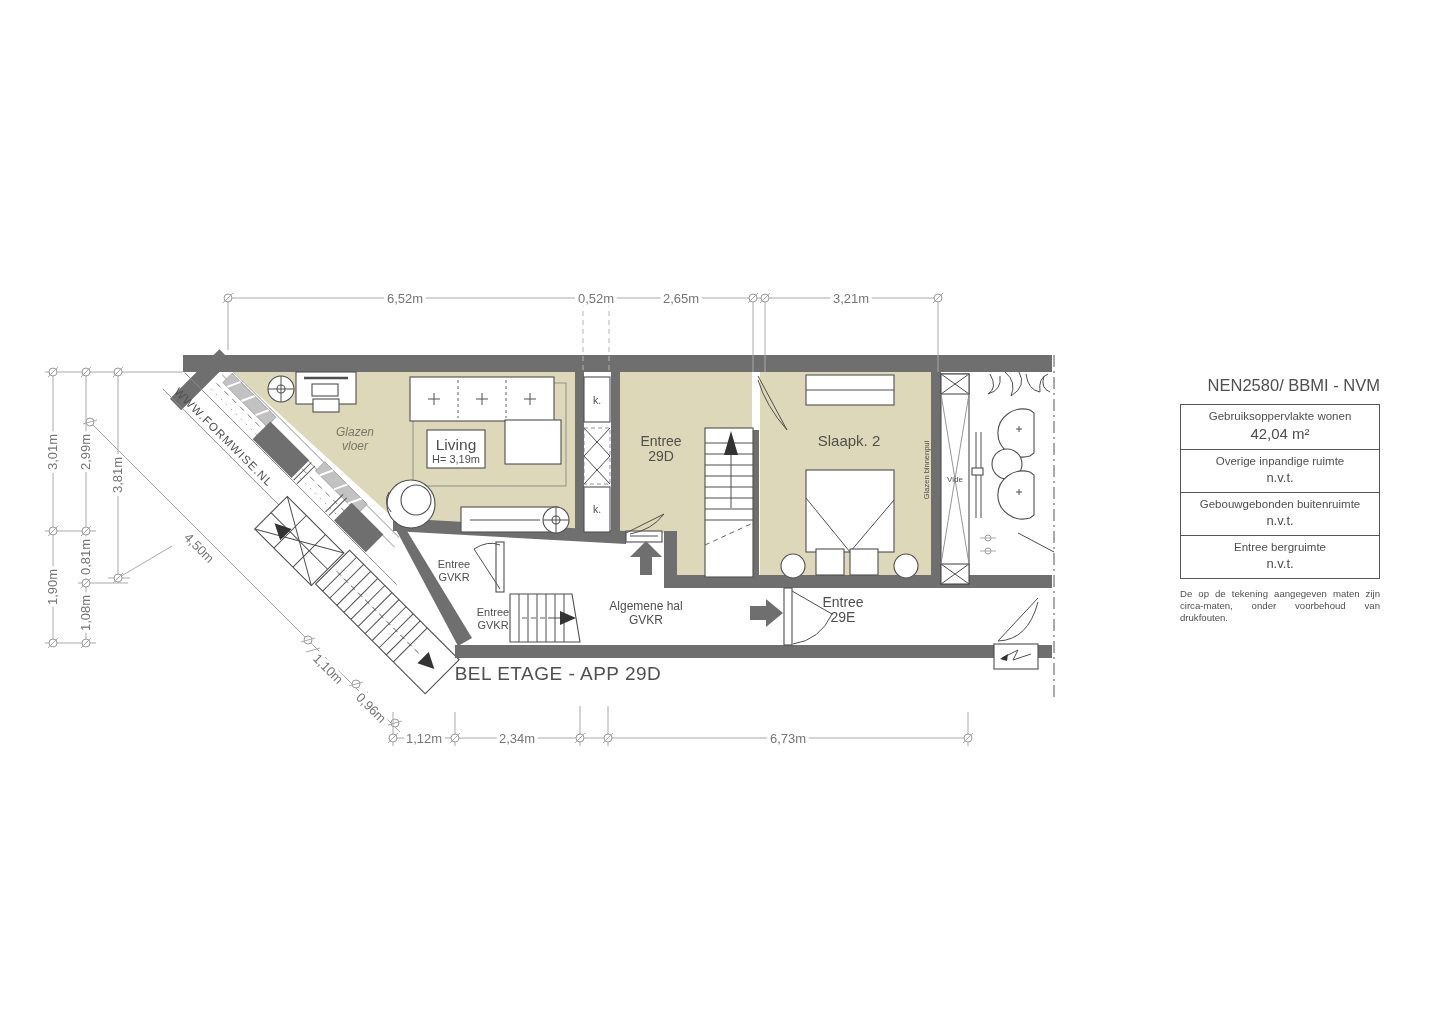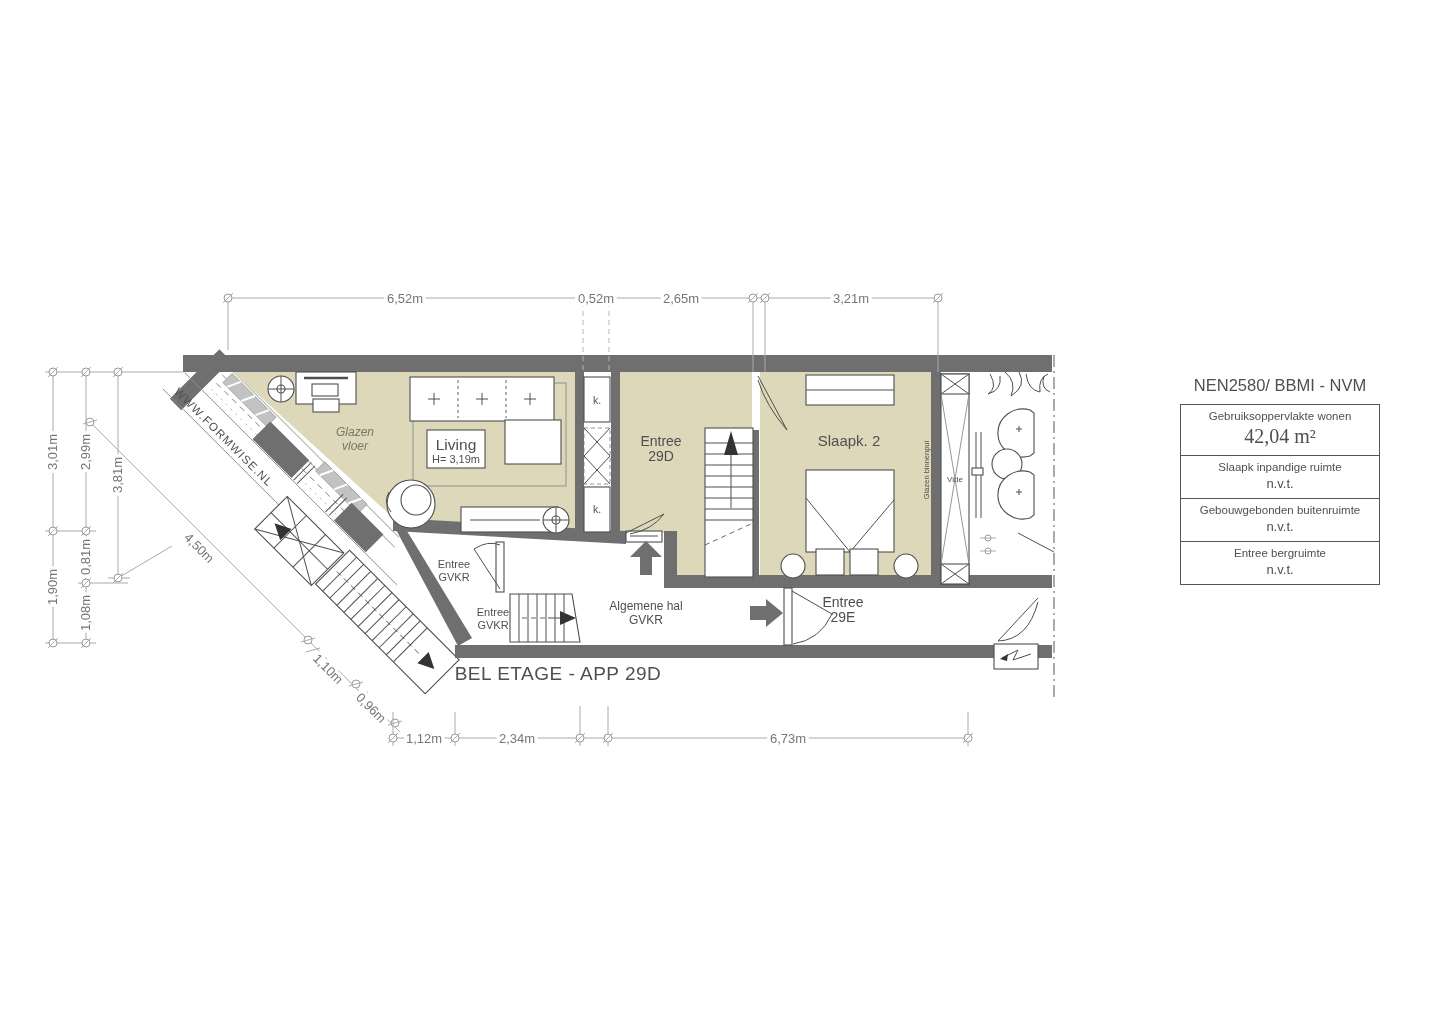--- a/index.html
+++ b/index.html
@@ -15,27 +15,27 @@
   .dimd { stroke:#b5b5b5; stroke-width:1; fill:none; stroke-dasharray:5 4; }
   .dimc { fill:#ffffff; stroke:#9a9a9a; stroke-width:1; }
   .w { fill:#6f6f6f; }
   .room { fill:#ddd8b9; }
   .fw { fill:#ffffff; stroke:#4f4f4f; stroke-width:1.1; }
   .fl { stroke:#4f4f4f; stroke-width:1; fill:none; }
   .fthin { stroke:#8a8a8a; stroke-width:0.9; fill:none; }
   .blk { fill:#333333; }
   
   .panel { position:absolute; left:1180px; top:376px; width:200px; color:#4f4f4f; }
-  .panel-title { text-align:center; font-size:16.5px; margin-bottom:9px; color:#4f4f4f; }
+  .panel-title { text-align:right; font-size:16.5px; margin-bottom:9px; color:#4f4f4f; }
   .panel-table { border:1.6px solid #555; }
   .panel-row { border-top:1.6px solid #555; text-align:center; padding:5px 2px 7px 2px; }
   .panel-row:first-child { border-top:none; }
   .panel-label { font-size:11.5px; }
   .panel-value { font-size:13px; margin-top:3px; }
-  .panel-value.big { font-size:20px;font-family:Liberation Serif, serif; }
+  .panel-value.big { font-size:15px; }
   .panel-note { font-size:9.6px; margin-top:9px; text-align:justify; line-height:1.25; }
 </style>
 </head>
 <body>
 
 <div class="page">
 
 <svg width="1440" height="1017" viewBox="0 0 1440 1017">
 
   <g transform="translate(160,355) rotate(45)">
@@ -370,27 +370,28 @@
 
   
   <div class="panel">
     <div class="panel-title">NEN2580/ BBMI - NVM</div>
     <div class="panel-table">
       <div class="panel-row">
         <div class="panel-label">Gebruiksoppervlakte wonen</div>
         <div class="panel-value big">42,04 m²</div>
       </div>
       <div class="panel-row">
-        <div class="panel-label">Slaapk inpandige ruimte</div>
+        <div class="panel-label">Overige inpandige ruimte</div>
         <div class="panel-value">n.v.t.</div>
       </div>
       <div class="panel-row">
         <div class="panel-label">Gebouwgebonden buitenruimte</div>
         <div class="panel-value">n.v.t.</div>
       </div>
       <div class="panel-row">
         <div class="panel-label">Entree bergruimte</div>
         <div class="panel-value">n.v.t.</div>
       </div>
     </div>
+    <div class="panel-note">De op de tekening aangegeven maten zijn circa-maten, onder voorbehoud van drukfouten.</div>
   </div>
 
 </div>
 
 </body></html>

